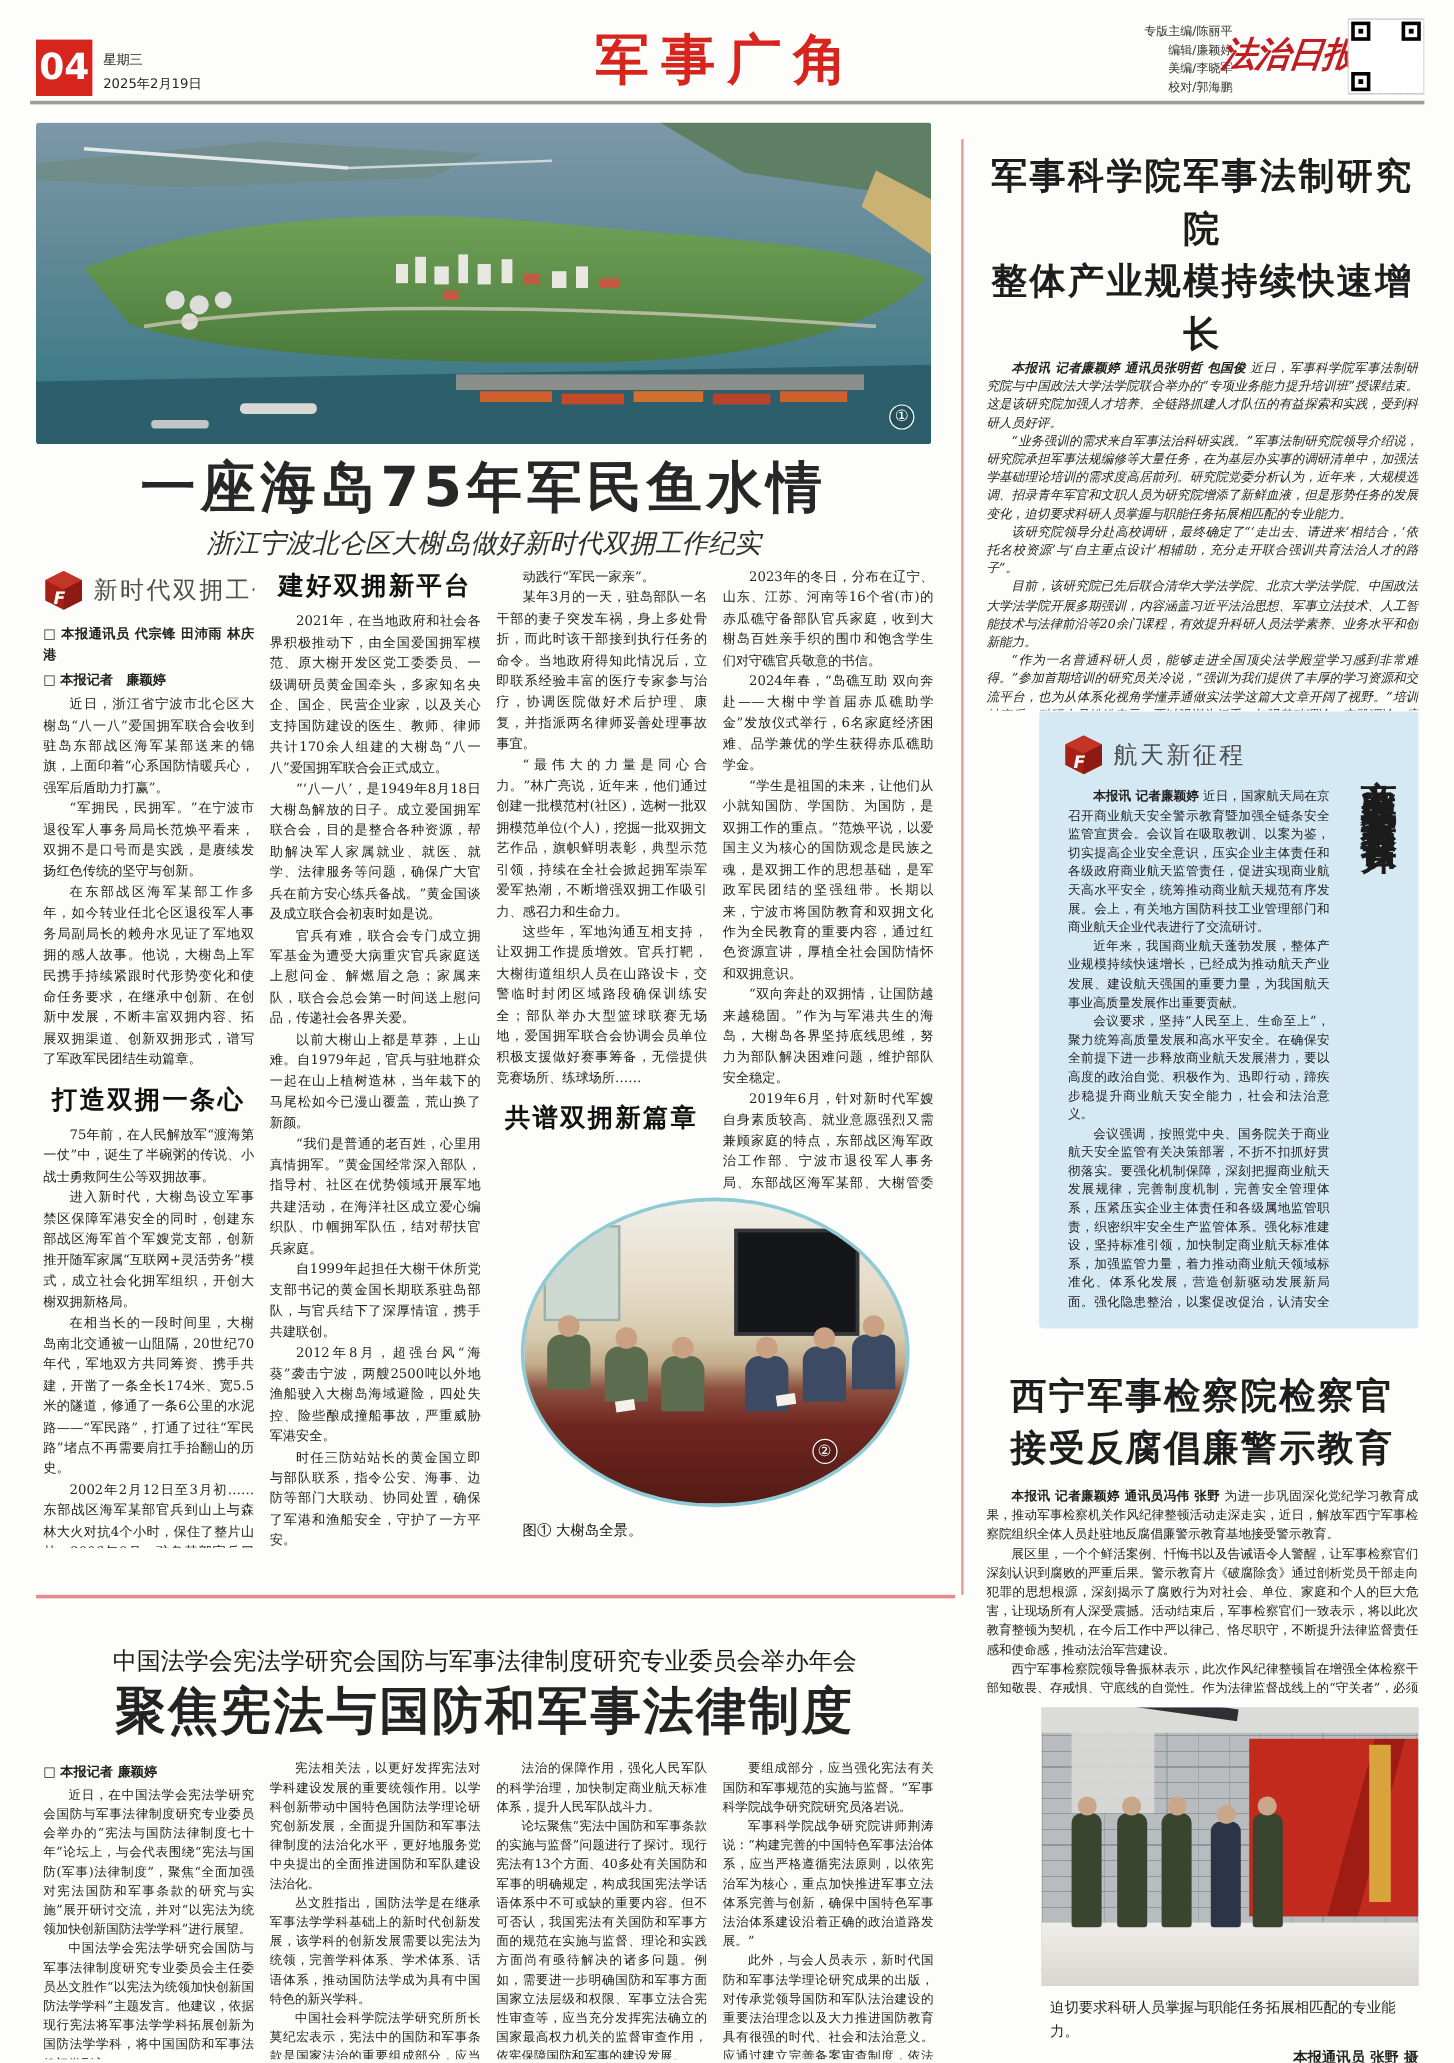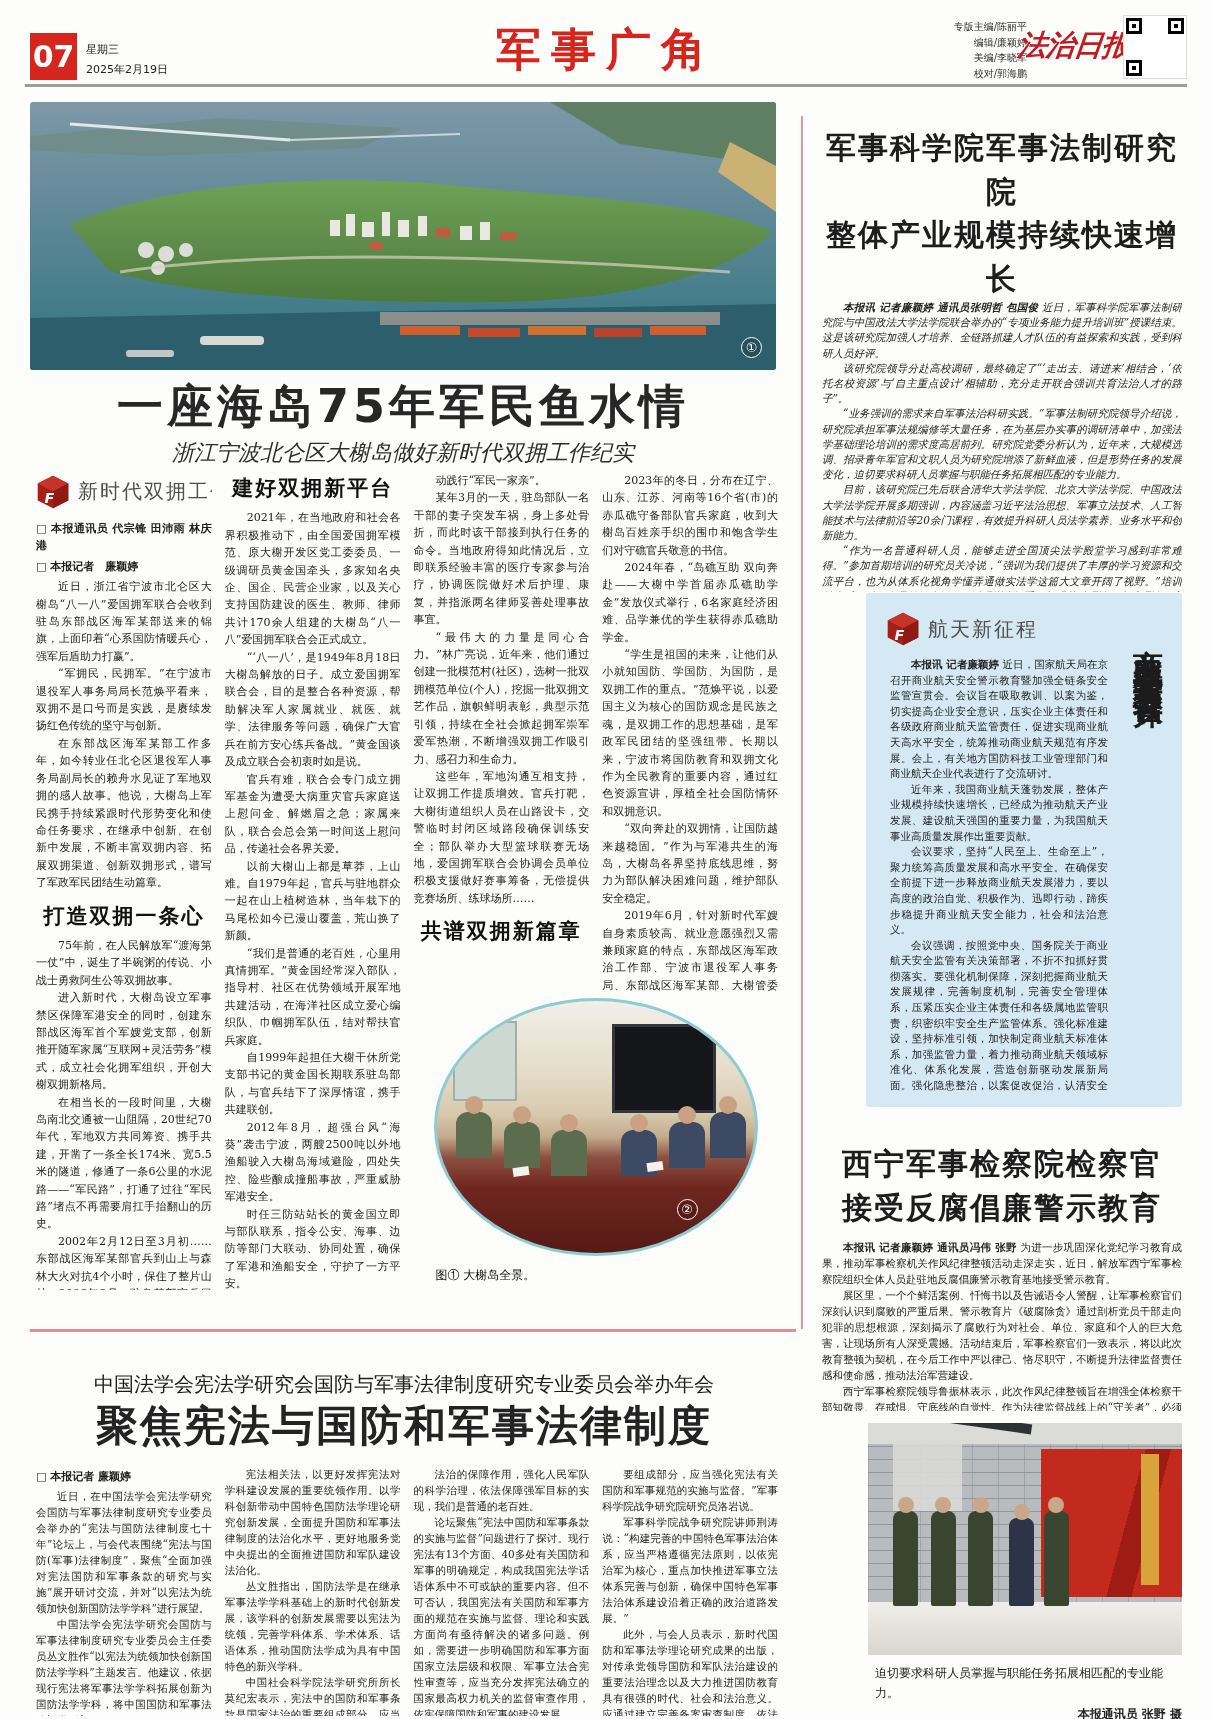--- a/index.html
+++ b/index.html
@@ -101,21 +101,21 @@
   .bcols{position:absolute;left:36px;top:1466px;width:742px;height:250px;display:flex;gap:13px;}
   .bcol{width:176px;height:250px;overflow:hidden;font-size:10.5px;line-height:16px;text-align:justify;}
   
   .cube{width:34px;height:36px;flex:none;}
 </style>
 </head>
 <body>
 
 <div class="page">
 
-  <div class="pagenum">07</div>
+  <div class="pagenum">04</div>
   <div class="dateinfo">
     <div>星期三</div>
     <div>2025年2月19日</div>
   </div>
   <div class="section-title">军事广角</div>
   <div class="credits">
 
   <div>专版主编/陈丽平</div>
       <div>编辑/廉颖婷</div>
       <div>美编/李晓军</div>
@@ -285,22 +285,22 @@
 
   <div class="r-article" style="top:126px;">
     <div class="r-headline">
       <div>军事科学院军事法制研究院</div>
       <div>整体产业规模持续快速增长</div>
     </div>
     <div class="rbody" style="height:292px;font-style:italic;">
       <p><span class="lead-bold">本报讯 记者廉颖婷 通讯员张明哲 包国俊</span><span> 近日，军事科学院军事法制研究院与中国政法大学法学院联合举办的“专项业务能力提升培训班”授课结束。这是该研究院加强人才培养、全链路抓建人才队伍的有益探索和实践，受到科研人员好评。</span></p>
       <div>
 
-      <p>该研究院领导分赴高校调研，最终确定了“‘走出去、请进来’相结合，‘依托名校资源’与‘自主重点设计’相辅助，充分走开联合强训共育法治人才的路子”。</p>
-          <p>“业务强训的需求来自军事法治科研实践。”军事法制研究院领导介绍说，研究院承担军事法规编修等大量任务，在为基层办实事的调研清单中，加强法学基础理论培训的需求度高居前列。研究院党委分析认为，近年来，大规模选调、招录青年军官和文职人员为研究院增添了新鲜血液，但是形势任务的发展变化，迫切要求科研人员掌握与职能任务拓展相匹配的专业能力。</p>
+      <p>“业务强训的需求来自军事法治科研实践。”军事法制研究院领导介绍说，研究院承担军事法规编修等大量任务，在为基层办实事的调研清单中，加强法学基础理论培训的需求度高居前列。研究院党委分析认为，近年来，大规模选调、招录青年军官和文职人员为研究院增添了新鲜血液，但是形势任务的发展变化，迫切要求科研人员掌握与职能任务拓展相匹配的专业能力。</p>
+          <p>该研究院领导分赴高校调研，最终确定了“‘走出去、请进来’相结合，‘依托名校资源’与‘自主重点设计’相辅助，充分走开联合强训共育法治人才的路子”。</p>
           <p>目前，该研究院已先后联合清华大学法学院、北京大学法学院、中国政法大学法学院开展多期强训，内容涵盖习近平法治思想、军事立法技术、人工智能技术与法律前沿等20余门课程，有效提升科研人员法学素养、业务水平和创新能力。</p>
           <p>“作为一名普通科研人员，能够走进全国顶尖法学殿堂学习感到非常难得。”参加首期培训的研究员关冷说，“强训为我们提供了丰厚的学习资源和交流平台，也为从体系化视角学懂弄通做实法学这篇大文章开阔了视野。”培训结束后，科研人员纷纷表示，要以强训为抓手，加强基础理论、实践理论、应用理论研究，为推进军事法治科研高质量发展贡献力量。</p>
         </div>
     </div>
   </div>
 
   <div class="space-box">
     <div class="badge">
       <svg class="cube" viewBox="0 0 40 42">
         <polygon points="20,2 38,11 38,31 20,40 2,31 2,11" fill="#a72018"></polygon>
@@ -374,21 +374,21 @@
       <div>
 
       <p>宪法相关法，以更好发挥宪法对学科建设发展的重要统领作用。以学科创新带动中国特色国防法学理论研究创新发展，全面提升国防和军事法律制度的法治化水平，更好地服务党中央提出的全面推进国防和军队建设法治化。</p>
           <p>丛文胜指出，国防法学是在继承军事法学学科基础上的新时代创新发展，该学科的创新发展需要以宪法为统领，完善学科体系、学术体系、话语体系，推动国防法学成为具有中国特色的新兴学科。</p>
           <p>中国社会科学院法学研究所所长莫纪宏表示，宪法中的国防和军事条款是国家法治的重要组成部分，应当充分发挥宪法对国防和军事</p>
         </div>
     </div>
     <div class="bcol">
       <div>
 
-      <p>法治的保障作用，强化人民军队的科学治理，依法保障强军目标的实现，我们是普通的老百姓。</p>
+      <p>法治的保障作用，强化人民军队的科学治理，加快制定商业航天标准体系，提升人民军队战斗力。</p>
           <p>论坛聚焦“宪法中国防和军事条款的实施与监督”问题进行了探讨。现行宪法有13个方面、40多处有关国防和军事的明确规定，构成我国宪法学话语体系中不可或缺的重要内容。但不可否认，我国宪法有关国防和军事方面的规范在实施与监督、理论和实践方面尚有亟待解决的诸多问题。例如，需要进一步明确国防和军事方面国家立法层级和权限、军事立法合宪性审查等，应当充分发挥宪法确立的国家最高权力机关的监督审查作用，依宪保障国防和军事的建设发展。</p>
         </div>
     </div>
     <div class="bcol">
       <div>
 
       <p>要组成部分，应当强化宪法有关国防和军事规范的实施与监督。”军事科学院战争研究院研究员洛岩说。</p>
           <p>军事科学院战争研究院讲师荆涛说：“构建完善的中国特色军事法治体系，应当严格遵循宪法原则，以依宪治军为核心，重点加快推进军事立法体系完善与创新，确保中国特色军事法治体系建设沿着正确的政治道路发展。”</p>
           <p>此外，与会人员表示，新时代国防和军事法学理论研究成果的出版，对传承党领导国防和军队法治建设的重要法治理念以及大力推进国防教育具有很强的时代、社会和法治意义。应通过建立完善备案审查制度，依法保障国防和军事法治理论研究成果的出版工作。</p>
         </div>

